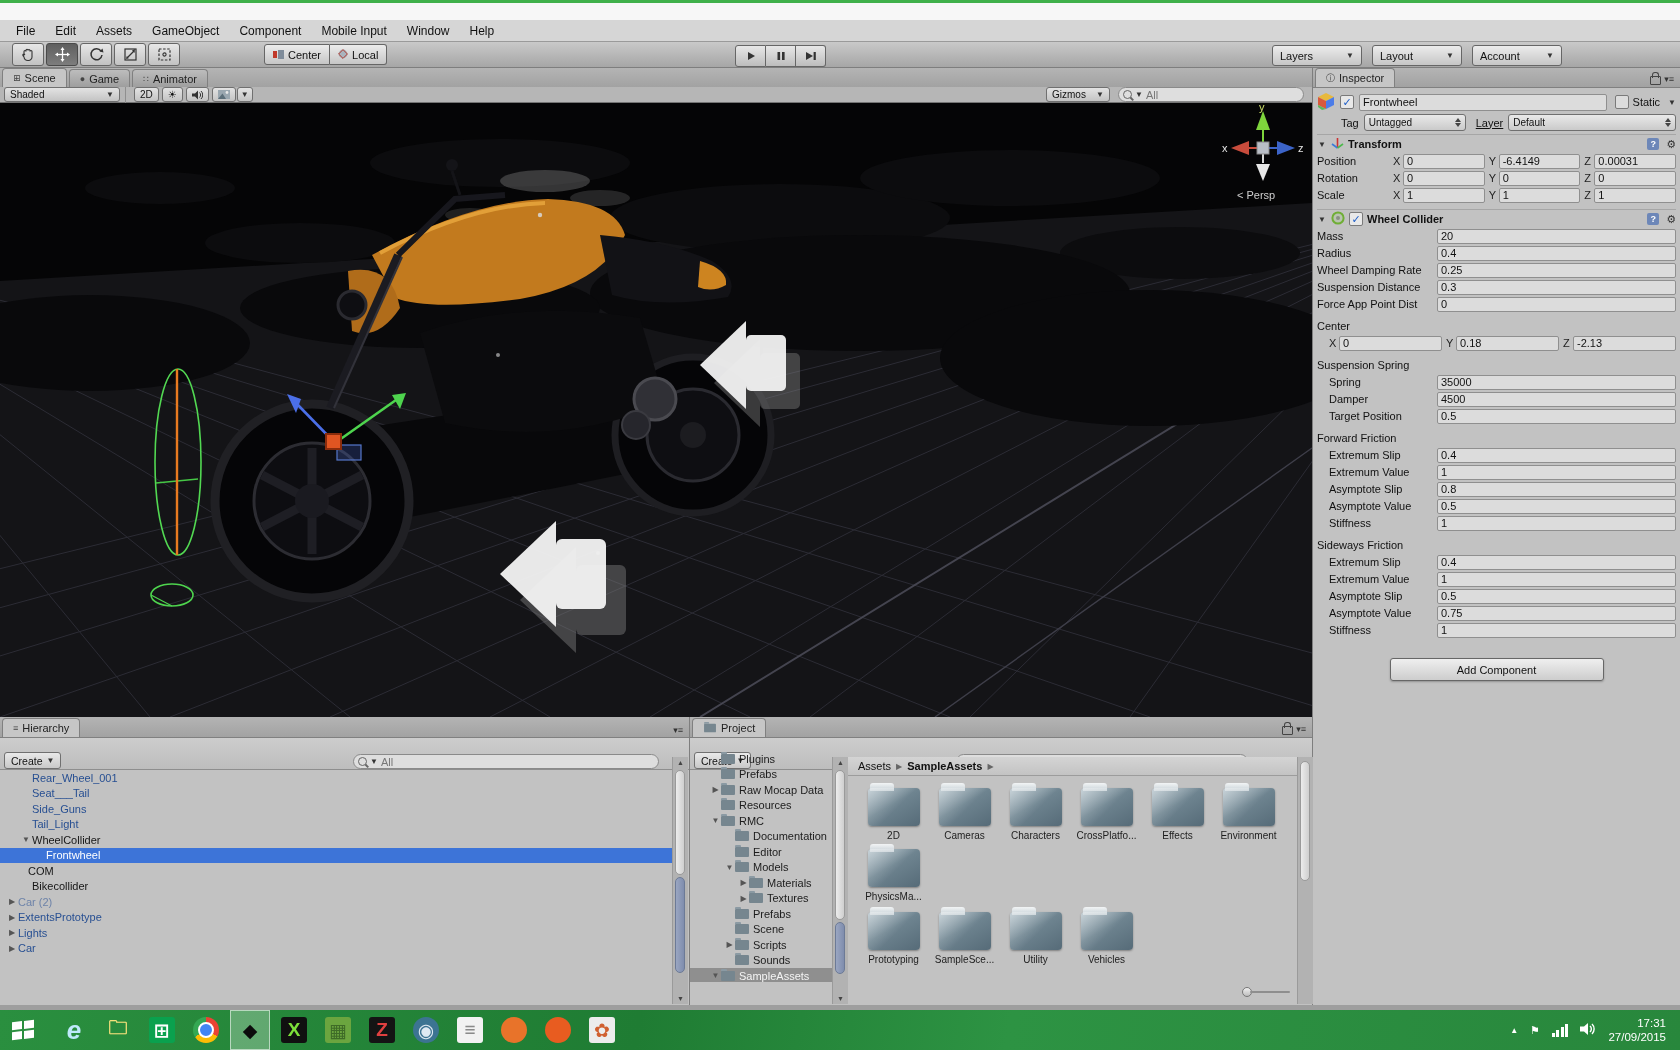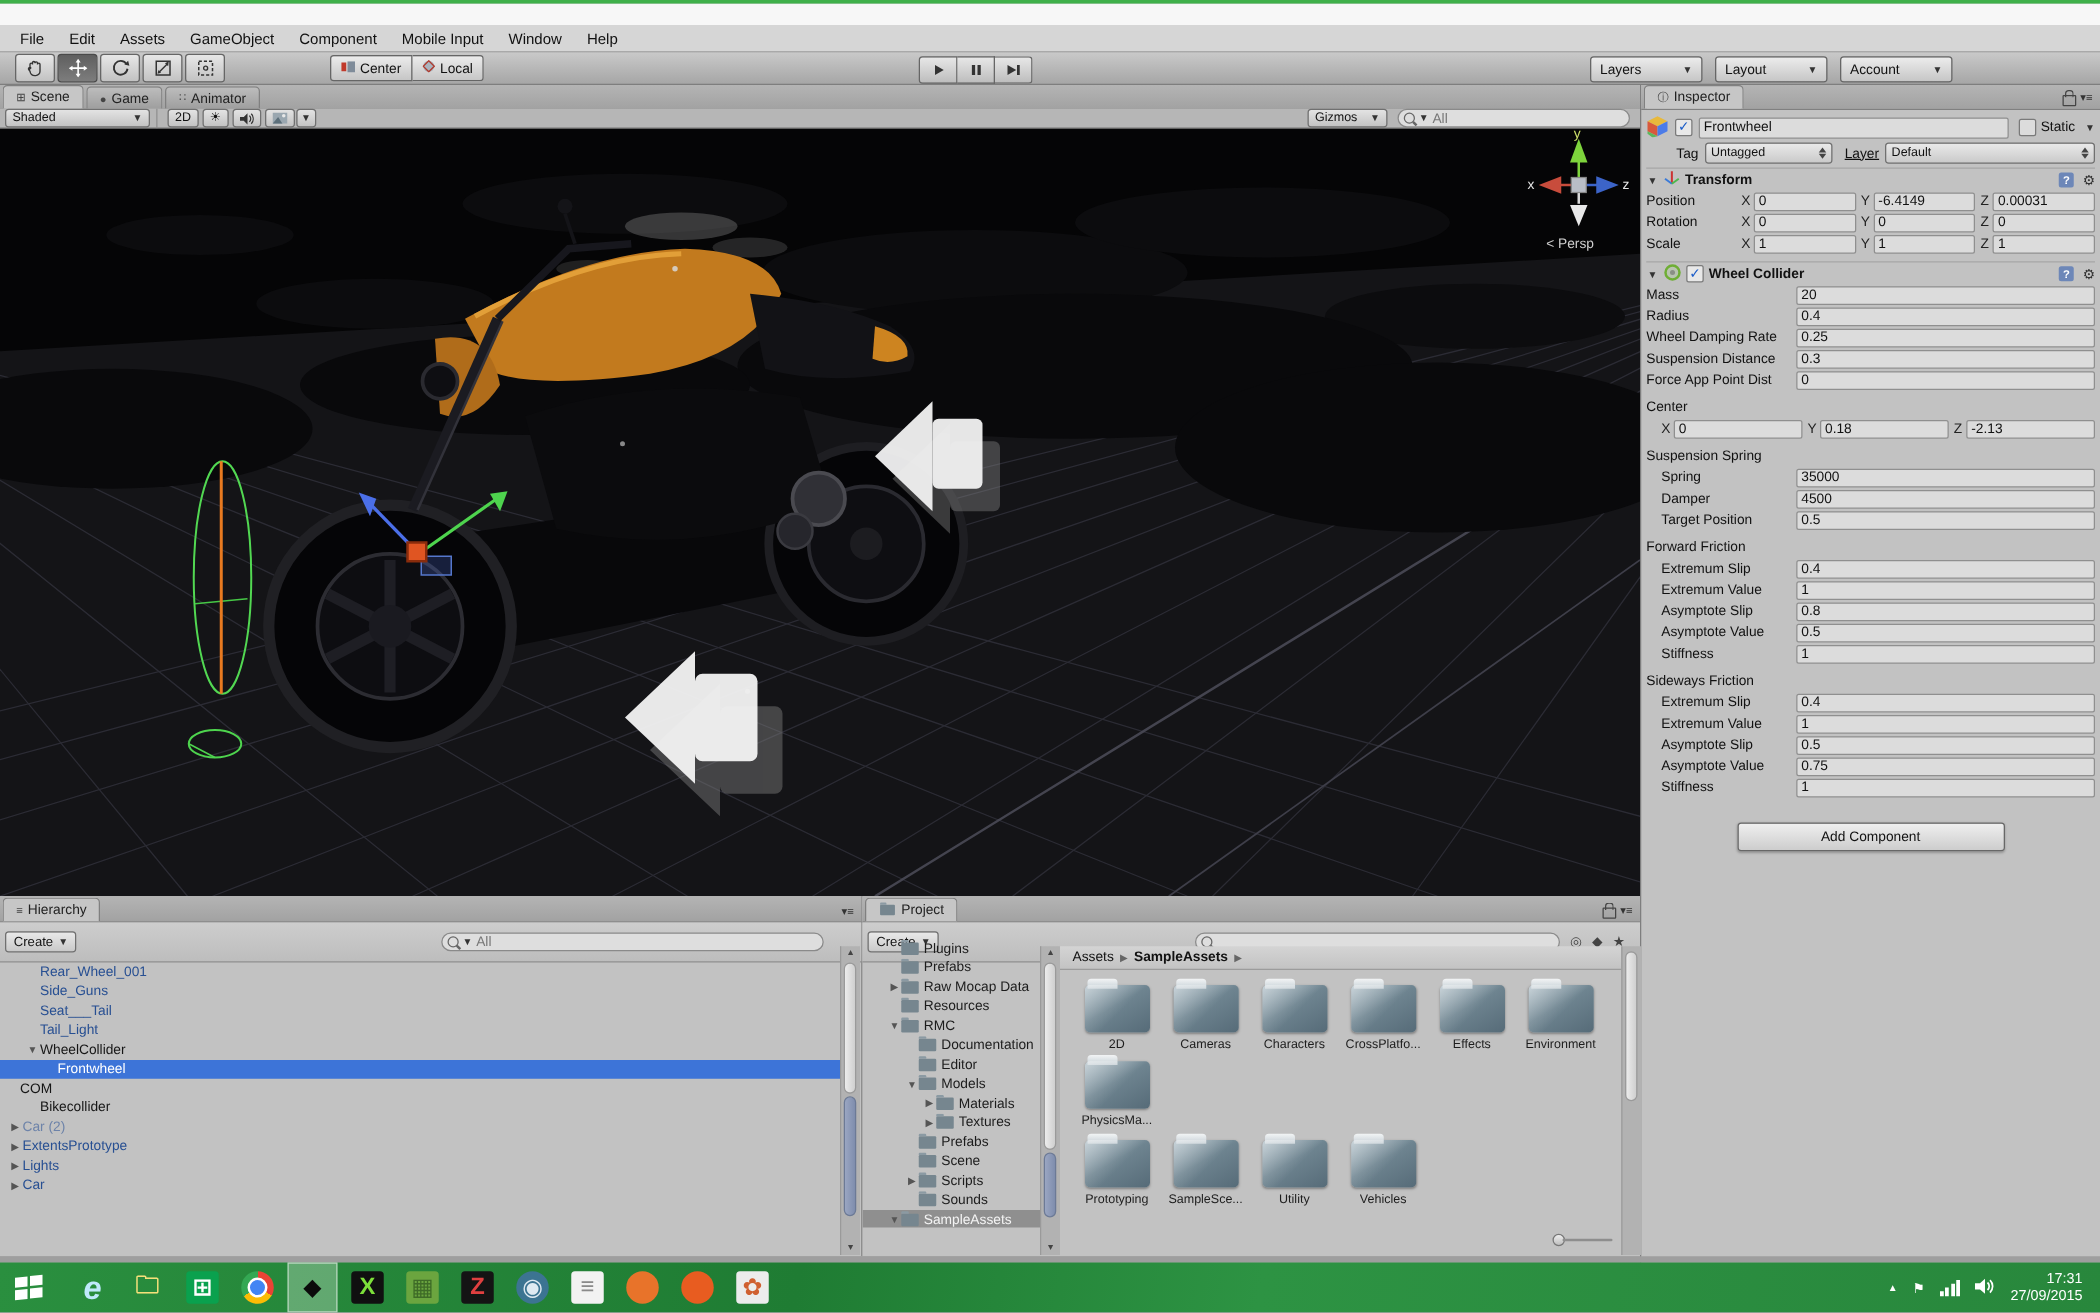--- a/index.html
+++ b/index.html
@@ -61,21 +61,21 @@
   .axislbl{width:10px;text-align:left;color:#222;margin-left:4px;}
   .insp-label{width:72px;color:#111;white-space:nowrap;overflow:hidden;}
   .wc-label{width:120px;color:#111;white-space:nowrap;overflow:hidden;}
   .wc-label.ind{padding-left:12px;box-sizing:border-box;}
   .grp-title{height:15px;margin-top:8px;color:#111;}
   #addcomp{width:212px;height:21px;margin:20px auto 0 auto;border:1px solid #676767;border-radius:3px;background:linear-gradient(#efefef,#cdcdcd);display:flex;align-items:center;justify-content:center;font-size:11px;box-shadow:0 1px 2px rgba(0,0,0,.25);}
   .lockicon{width:9px;height:7px;border:1px solid #444;border-radius:1px;position:relative;margin-top:4px;}
   .lockicon::before{content:"";position:absolute;width:5px;height:5px;border:1px solid #444;border-bottom:none;border-radius:3px 3px 0 0;left:1px;top:-5px;}
   
   #hierarchy{left:0;top:717px;width:690px;height:288px;background:#c2c2c2;box-sizing:border-box;border-right:1px solid #7e7e7e;}
-  .panel-toolbar{height:32px;background:linear-gradient(#cdcdcd,#bdbdbd);border-bottom:1px solid #8e8e8e;display:flex;align-items:center;padding:0 4px;box-sizing:border-box;}
+  .panel-toolbar{height:32px;background:linear-gradient(#cdcdcd,#bdbdbd);border-bottom:1px solid #8e8e8e;display:flex;align-items:flex-end;padding:0 4px;box-sizing:border-box;}
   .createbtn{height:15px;border:1px solid #707070;border-radius:3px;background:linear-gradient(#e9e9e9,#c9c9c9);display:flex;align-items:center;gap:4px;padding:0 6px;font-size:10.5px;}
   .hrow{height:15.5px;display:flex;align-items:center;white-space:nowrap;overflow:hidden;}
   .hrow .arr{width:12px;font-size:8px;color:#555;text-align:center;flex:none;}
   .hrow.s-prefab .lbl{color:#274f92;}
   .hrow.s-normal .lbl{color:#161616;}
   .hrow.s-prefab-dim .lbl{color:#6d83a9;}
   .hrow.s-selected{background:#3d74d8;}
   .hrow.s-selected .lbl{color:#fff;}
   .hrow.s-selected .arr{color:#dce6f8;}
   .vscroll{position:absolute;width:15px;background:#b2b2b2;border-left:1px solid #9a9a9a;}
@@ -676,45 +676,45 @@
   <div style="height:246px;overflow:hidden;position:relative;width:672px;">
 
       <div class="hrow s-prefab" style="padding-left: 20px;">
         <span class="arr"></span>
         <span class="lbl">Rear_Wheel_001</span>
       </div>
 
 
       <div class="hrow s-prefab" style="padding-left: 20px;">
         <span class="arr"></span>
+        <span class="lbl">Seat___Tail</span>
+      </div>
+
+      <div class="hrow s-prefab" style="padding-left: 20px;">
+        <span class="arr"></span>
         <span class="lbl">Side_Guns</span>
-      </div>
-
-      <div class="hrow s-prefab" style="padding-left: 20px;">
-        <span class="arr"></span>
-        <span class="lbl">Seat___Tail</span>
       </div>
 
       <div class="hrow s-prefab" style="padding-left: 20px;">
         <span class="arr"></span>
         <span class="lbl">Tail_Light</span>
       </div>
 
       <div class="hrow s-normal" style="padding-left: 20px;">
         <span class="arr">▼</span>
         <span class="lbl">WheelCollider</span>
       </div>
 
       <div class="hrow s-selected" style="padding-left: 34px;">
         <span class="arr"></span>
         <span class="lbl">Frontwheel</span>
       </div>
 
 
-      <div class="hrow s-normal" style="padding-left: 4px; text-align: center;">
+      <div class="hrow s-normal" style="padding-left: 16px; text-align: center;">
         <span class="arr"></span>
         <span class="lbl">COM</span>
       </div>
 
       <div class="hrow s-normal" style="padding-left: 20px;">
         <span class="arr"></span>
         <span class="lbl">Bikecollider</span>
       </div>
 
       <div class="hrow s-prefab-dim" style="padding-left: 6px;">

